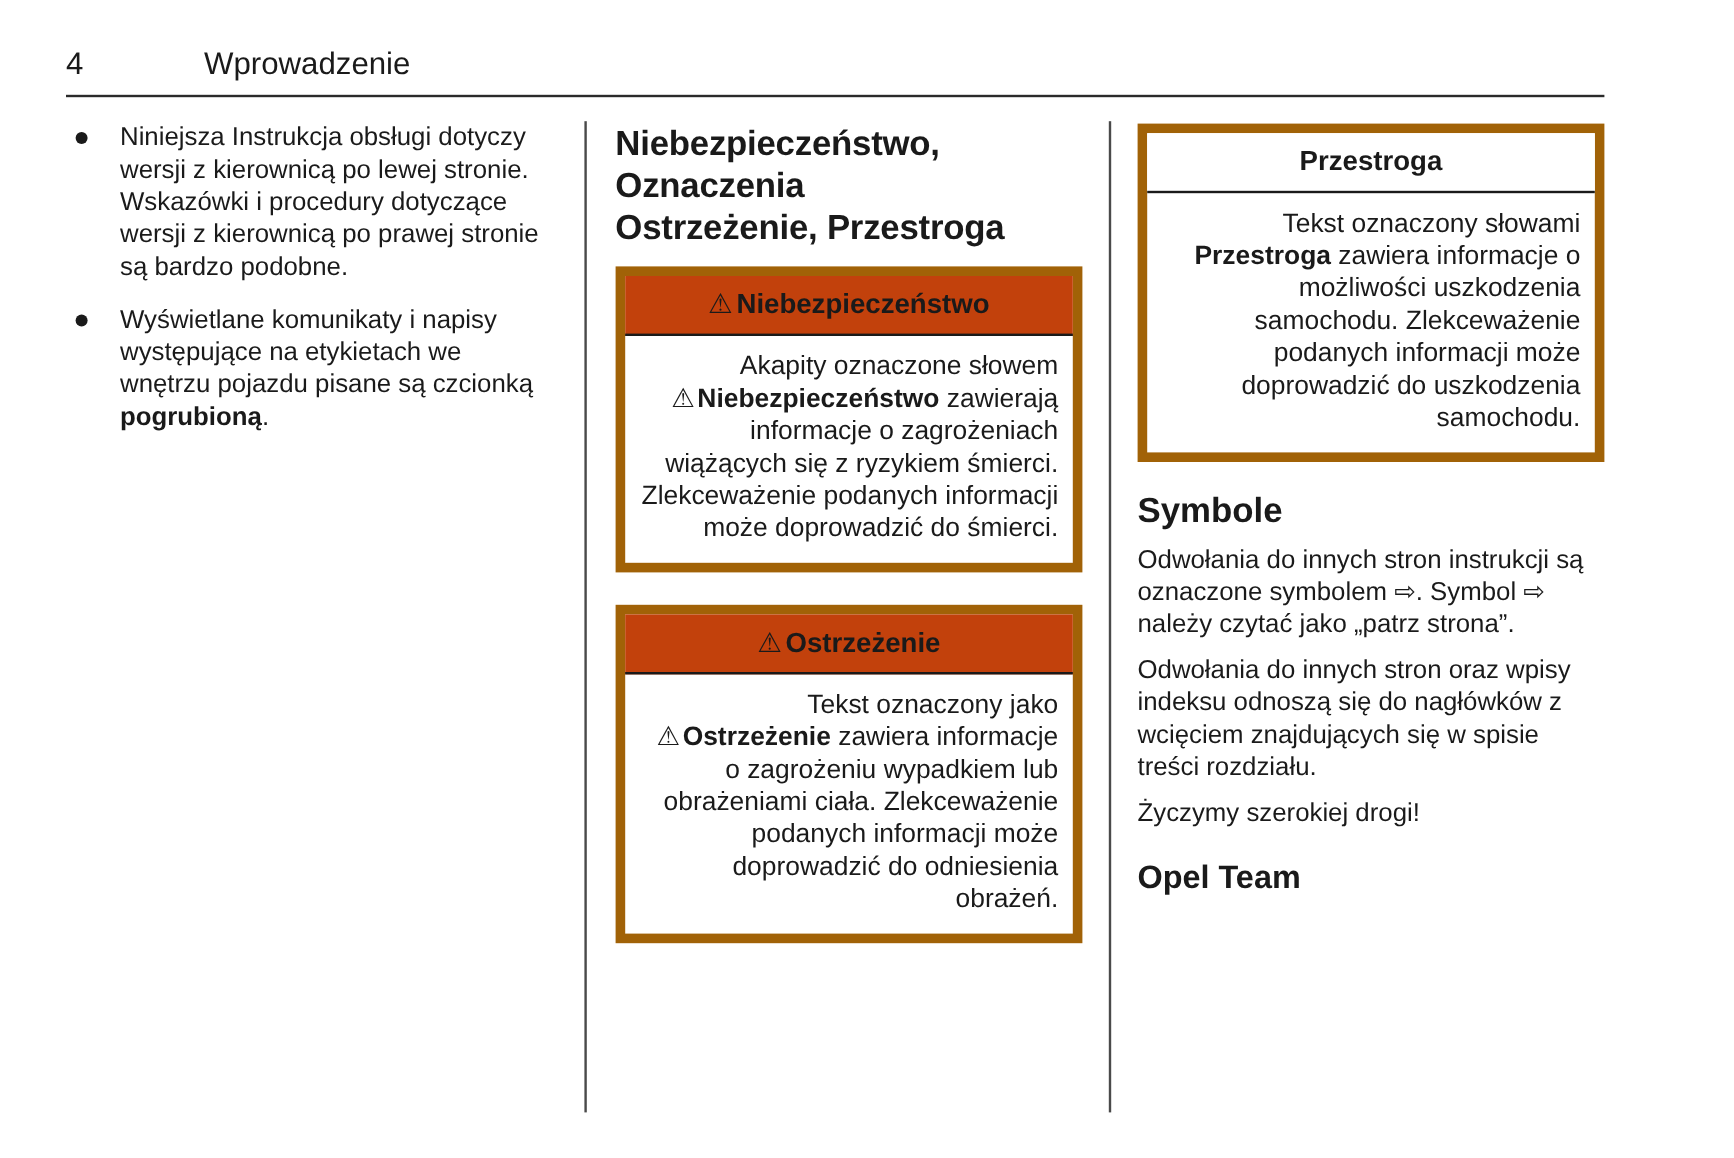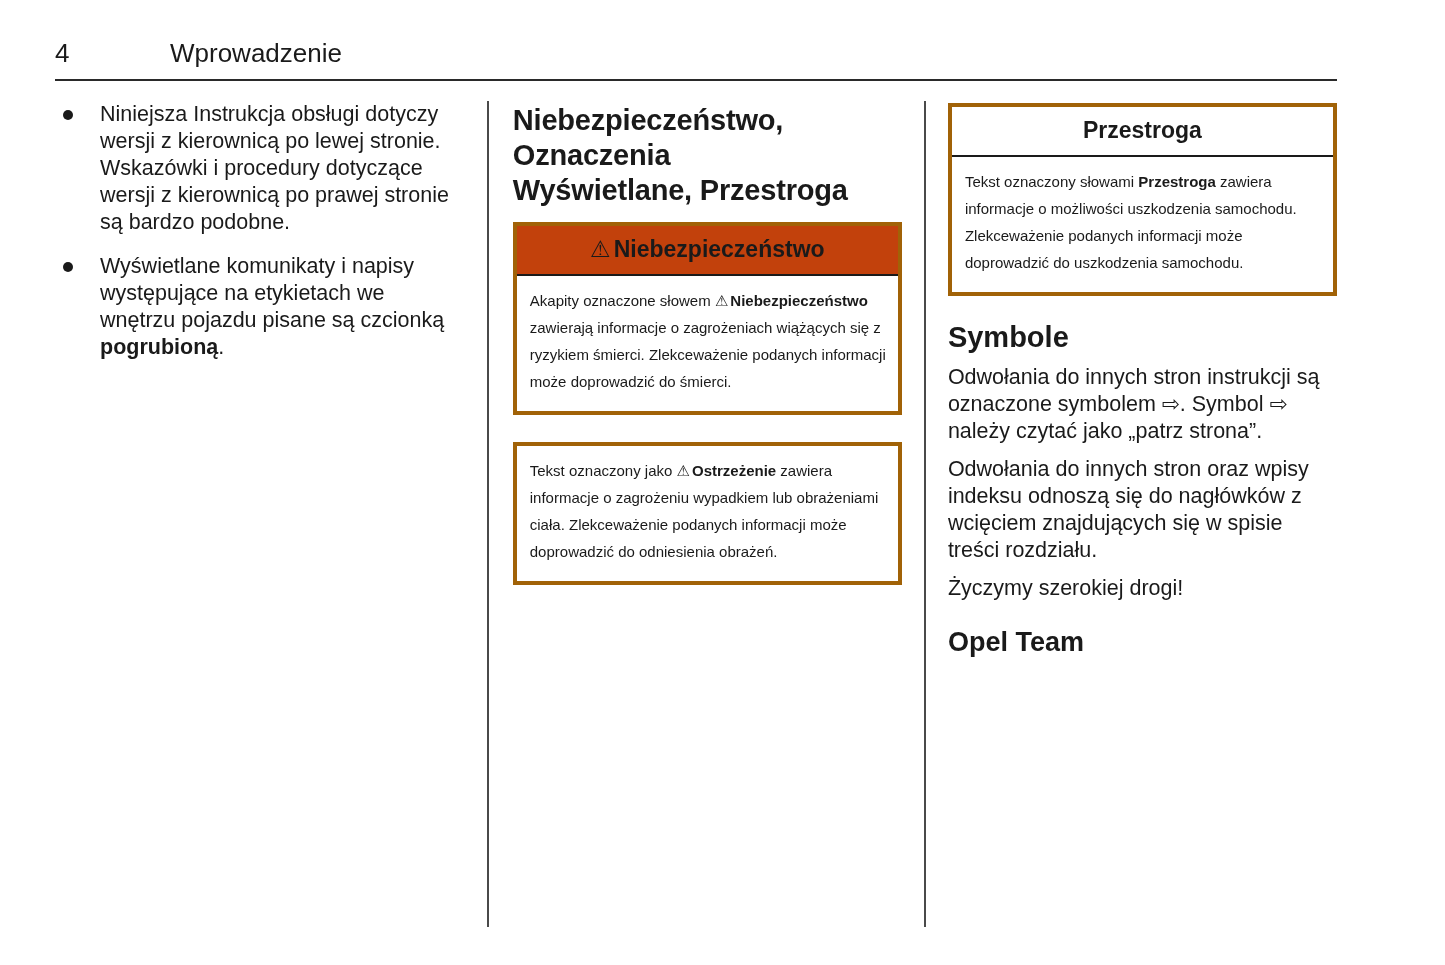--- a/index.html
+++ b/index.html
@@ -31,30 +31,30 @@
   .bullet{display:flex;margin-bottom:17px;}
   .bullet .marker{flex:none;width:10px;height:10px;border-radius:50%;background:#1a1a1a;margin:9px 0 0 8px;}
   .bullet .btxt{margin-left:27px;}
   b,.bold{font-weight:bold;}
 
   
   .section-heading{font-size:29px;line-height:35px;letter-spacing:-0.2px;margin:0 0 14px 0;}
   .heading-line{display:block;}
 
   
-  .alert-box{border:4px solid #a16207;margin-bottom:17px;background:#ffffff;}
+  .alert-box{border:8px solid #a16207;margin-bottom:17px;background:#ffffff;}
   .alert-box .box-header{
     text-align:center;font-size:23px;font-weight:bold;
     padding:10px 4px 11px;border-bottom:2px solid #1a1a1a;
   }
   .alert-box .box-header.gray{background:#c2410c;}
   .alert-box .box-header.white{background:#ffffff;}
   .warn-icon{font-weight:normal;margin-right:3px;font-size:23px;}
   .warn-icon-inline{margin-right:2px;}
-  .alert-box .box-body{padding:11px 12px 16px 13px;font-size:15px;line-height:27px;}
+  .alert-box .box-body{padding:11px 12px 16px 13px;font-size:22px;line-height:27px;text-align:right;}
 
   
   .col-3 .para{font-size:21.5px;line-height:27px;margin:0 0 11px 0;}
   .symbols-heading{font-size:29px;line-height:34px;margin:24px 0 10px 0;}
   .signature{font-size:27px;line-height:27px;font-weight:bold;}
 </style>
 </head>
 <body>
 
 <div class="page">
@@ -77,33 +77,36 @@
         <span class="btxt"><span>Wyświetlane komunikaty i napisy występujące na etykietach we wnętrzu pojazdu pisane są czcionką </span><b>pogrubioną</b><span>.</span></span>
       </div>
     </div>
 
     <div class="v-divider gap-a"></div>
 
     <div class="col col-2">
       <h2 class="section-heading" style="margin-top:2px;">
         <span class="heading-line">Niebezpieczeństwo,</span>
         <span class="heading-line">Oznaczenia</span>
-        <span class="heading-line">Wyświetlane, Przestroga</span>
+        <span class="heading-line">Ostrzeżenie, Przestroga</span>
       </h2>
 
       <div class="alert-box">
         <div class="box-header gray">
           <span class="warn-icon">⚠</span><span>Niebezpieczeństwo</span>
         </div>
         <div class="box-body">
           <span>Akapity oznaczone słowem </span><span class="warn-icon-inline">⚠</span><b>Niebezpieczeństwo</b><span> zawierają informacje o zagrożeniach wiążących się z ryzykiem śmierci. Zlekceważenie podanych informacji może doprowadzić do śmierci.</span>
         </div>
       </div>
 
       <div class="alert-box" style="margin-top:27px;">
+        <div class="box-header gray">
+          <span class="warn-icon">⚠</span><span>Ostrzeżenie</span>
+        </div>
         <div class="box-body">
           <span>Tekst oznaczony jako </span><span class="warn-icon-inline">⚠</span><b>Ostrzeżenie</b><span> zawiera informacje o zagrożeniu wypadkiem lub obrażeniami ciała. Zlekceważenie podanych informacji może doprowadzić do odniesienia obrażeń.</span>
         </div>
       </div>
     </div>
 
     <div class="v-divider gap-b"></div>
 
     <div class="col col-3">
       <div class="alert-box" style="margin-top:2px;">

